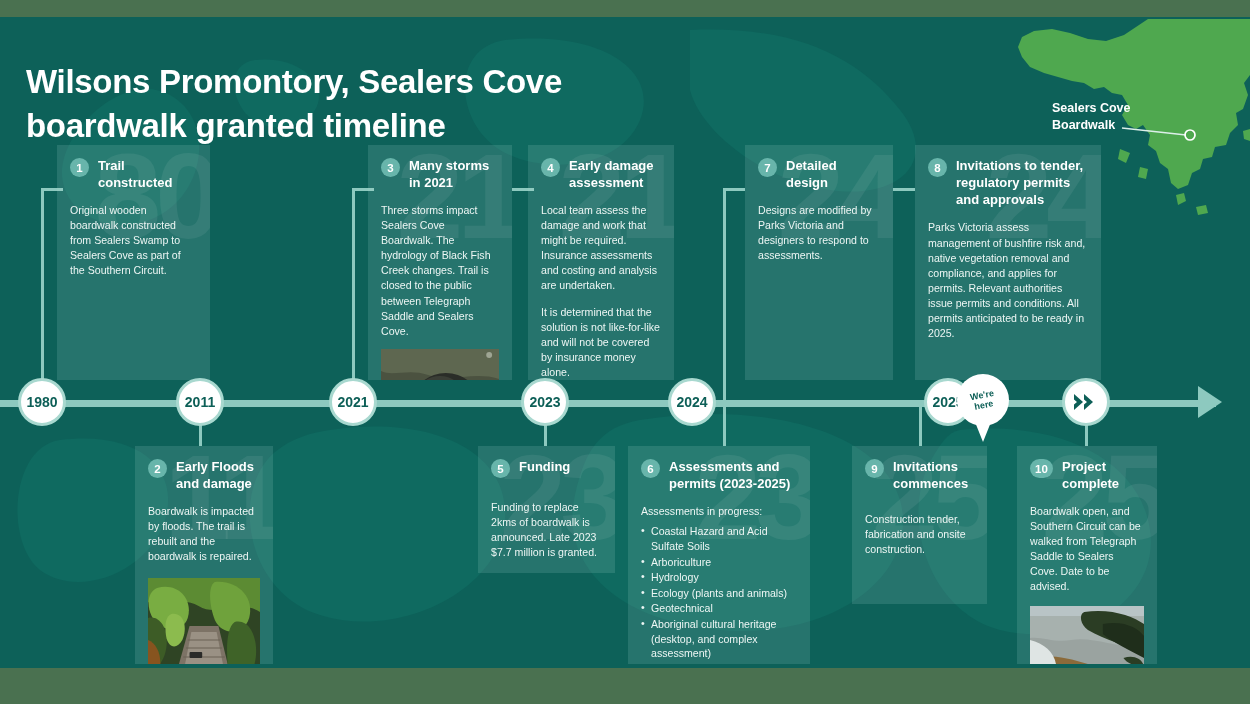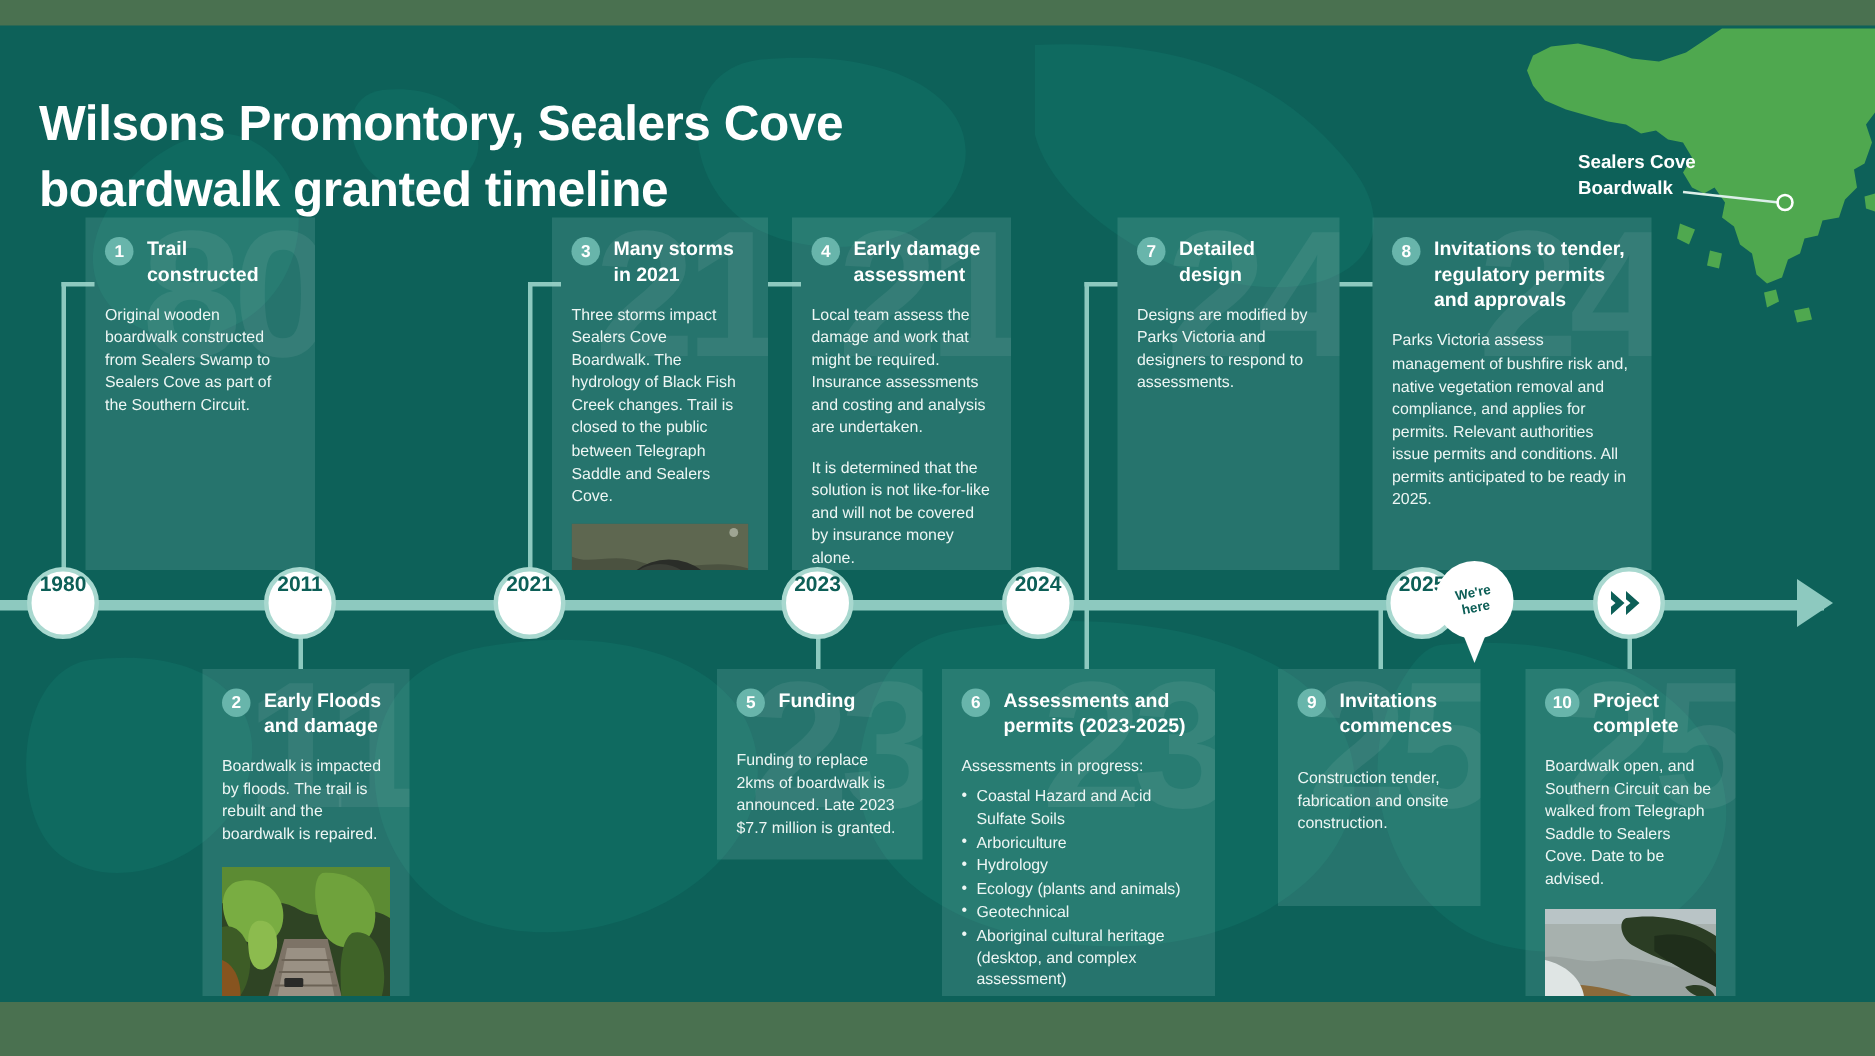--- a/index.html
+++ b/index.html
@@ -43,21 +43,21 @@
   .axis-head{
     position:absolute;left:1198px;top:-10px;width:0;height:0;
     border-top:16px solid transparent;border-bottom:16px solid transparent;
     border-left:24px solid #8dc9bf;
   }
 
   
   .node{
     position:absolute;z-index:7;width:48px;height:48px;border-radius:50%;
     background:#ffffff;border:3px solid #a8d8cf;
-    display:flex;justify-content:center;
+    display:flex;align-items:center;justify-content:center;
     color:#0d5f57;font-weight:bold;font-size:14px;
     box-sizing:border-box;
   }
 
   
   .chev{display:flex;align-items:center;justify-content:center;}
   .chev svg{display:block;}
 
   
   .pin{

